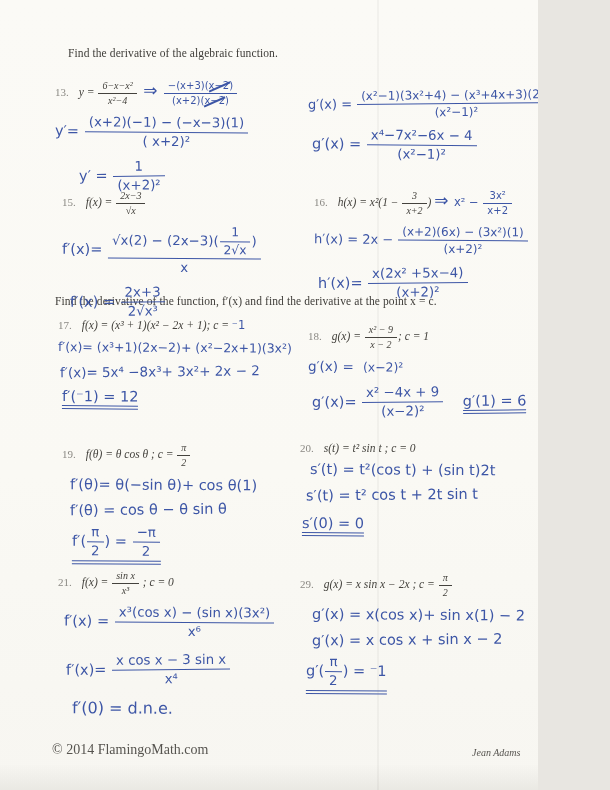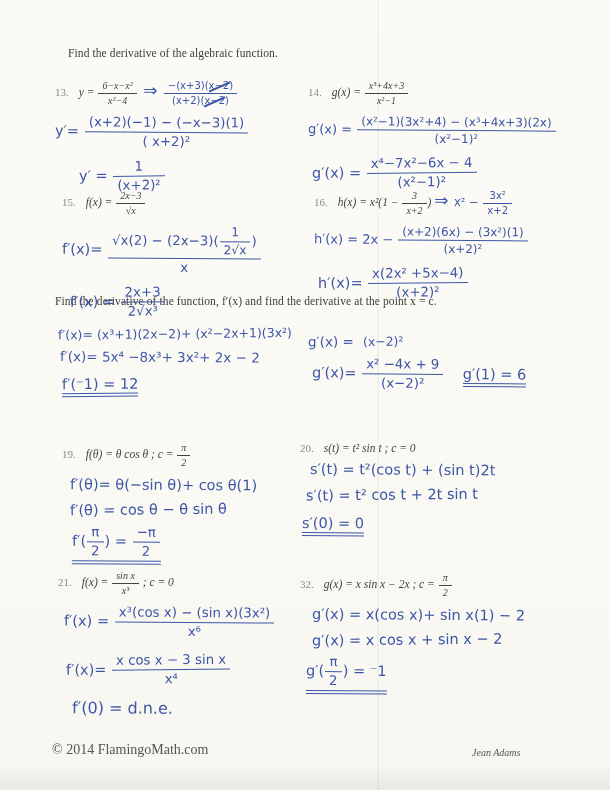--- a/index.html
+++ b/index.html
@@ -1,17 +1,17 @@
 <!DOCTYPE html>
 <html><head>
 <meta charset="utf-8">
 <style>
   html,body{margin:0;padding:0;background:#e8e6e1;}
   .page{
-    position:relative;width:610px;height:790px;overflow:hidden;
+    position:relative;width:538px;height:790px;overflow:hidden;
     background:linear-gradient(180deg,#fbfaf6 0%,#faf9f4 60%,#f7f6f1 100%);
     font-family:"Liberation Serif",serif;color:#403e3a;
   }
   .scan-line{position:absolute;left:377px;top:0;bottom:0;width:2px;background:rgba(110,105,95,0.06);}
   .bottom-shade{position:absolute;left:0;right:0;bottom:0;height:26px;
     background:linear-gradient(to bottom,rgba(0,0,0,0),rgba(60,55,45,0.07));}
   .instruction{position:absolute;font-size:11.5px;color:#3e3c38;letter-spacing:.1px;}
   .footer-left{position:absolute;left:52px;top:742px;font-size:14px;color:#56544f;}
   .footer-right{position:absolute;left:472px;top:747px;font-size:10px;font-style:italic;color:#56544f;}
   .problem{position:absolute;white-space:nowrap;}
@@ -43,40 +43,41 @@
 
   <div class="instruction" style="left:55px;top:295px;">Find the derivative of the function, f′(x) and find the derivative at the point x = c.</div>
 
   <div id="problems-root">
       <div class="problem" style="left: 55px; top: 80px; width: 262px;">
         <div class="stmt"><span class="num">13.</span><span class="pr"><span>y = </span><span class="frac"><span class="n">6−x−x²</span><span class="d">x²−4</span></span><span class="ink big"> ⇒ </span><span class="frac ink"><span class="n"><span>−(x+3)(</span><span class="cancel">x−2</span><span>)</span></span><span class="d"><span>(x+2)(</span><span class="cancel">x−2</span><span>)</span></span></span></span></div>
         <div class="hw"><span>y′= </span><span class="frac ink"><span class="n">(x+2)(−1) − (−x−3)(1)</span><span class="d">( x+2)²</span></span></div>
         <div class="hw" style="margin-left: 24px;"><span>y′ =  </span><span class="frac ink"><span class="n">1</span><span class="d">(x+2)²</span></span></div>
       </div>
       <div class="problem" style="left: 308px; top: 80px; width: 298px;">
-        <div class="stmt"><span class="num">14.</span><span class="pr"><span>g(x) = </span><span class="frac"><span class="n">x³+4x+3</span><span class="d">x²−1</span></span></span></div>
         <div class="hw" style="font-size: 13px;"><span>g′(x) = </span><span class="frac ink"><span class="n">(x²−1)(3x²+4) − (x³+4x+3)(2x)</span><span class="d">(x²−1)²</span></span></div>
         <div class="hw" style="margin-left: 4px;"><span>g′(x) =  </span><span class="frac ink"><span class="n">x⁴−7x²−6x − 4</span><span class="d">(x²−1)²</span></span></div>
       </div>
       <div class="problem" style="left: 62px; top: 190px; width: 252px;">
         <div class="stmt"><span class="num">15.</span><span class="pr"><span>f(x) = </span><span class="frac"><span class="n">2x−3</span><span class="d">√x</span></span></span></div>
         <div class="hw"><span>f′(x)= </span><span class="frac ink"><span class="n"><span>√x(2) − (2x−3)(</span><span class="frac ink"><span class="n">1</span><span class="d">2√x</span></span><span>)</span></span><span class="d">x</span></span></div>
         <div class="hw" style="margin-left: 8px;"><span>f′(x) =  </span><span class="frac ink"><span class="n">2x+3</span><span class="d">2√x³</span></span></div>
       </div>
       <div class="problem" style="left: 314px; top: 190px; width: 302px;">
         <div class="stmt"><span class="num">16.</span><span class="pr"><span>h(x) = x²(1 − </span><span class="frac"><span class="n">3</span><span class="d">x+2</span></span><span>) </span><span class="ink big">⇒ </span><span class="ink">x² − </span><span class="frac ink"><span class="n">3x²</span><span class="d">x+2</span></span></span></div>
         <div class="hw" style="font-size: 13px;"><span>h′(x) = 2x − </span><span class="frac ink"><span class="n">(x+2)(6x) − (3x²)(1)</span><span class="d">(x+2)²</span></span></div>
         <div class="hw" style="margin-left: 4px;"><span>h′(x)= </span><span class="frac ink"><span class="n">x(2x² +5x−4)</span><span class="d">(x+2)²</span></span></div>
       </div>
       <div class="problem" style="left: 58px; top: 318px; width: 262px;">
+        <div class="stmt"><span class="num">17.</span><span class="pr"><span>f(x) = (x³ + 1)(x² − 2x + 1); c = </span><span class="ink">⁻1</span></span></div>
         <div class="hw" style="font-size: 12.5px;"><span>f′(x)= (x³+1)(2x−2)+ (x²−2x+1)(3x²)</span></div>
         <div class="hw" style="margin-left: 2px; font-size: 13.5px;"><span>f′(x)= 5x⁴ −8x³+ 3x²+ 2x − 2</span></div>
         <div class="hw" style="margin-left: 4px; margin-top: 10px;"><span class="ul">f′(⁻1) = 12</span></div>
       </div>
       <div class="problem" style="left: 308px; top: 324px; width: 298px;">
+        <div class="stmt"><span class="num">18.</span><span class="pr"><span>g(x) = </span><span class="frac"><span class="n">x² − 9</span><span class="d">x − 2</span></span><span>; c = 1</span></span></div>
         <div class="hw" style="font-size: 13.5px;"><span>g′(x) = </span><span class="frac ink"><span class="d">(x−2)²</span></span></div>
         <div class="hw" style="margin-left: 4px;"><span>g′(x)= </span><span class="frac ink"><span class="n">x² −4x + 9</span><span class="d">(x−2)²</span></span><span>&nbsp;&nbsp;&nbsp;&nbsp;</span><span class="ul">g′(1) = 6</span></div>
       </div>
       <div class="problem" style="left: 62px; top: 442px; width: 252px;">
         <div class="stmt"><span class="num">19.</span><span class="pr"><span>f(θ) = θ cos θ ; c = </span><span class="frac"><span class="n">π</span><span class="d">2</span></span></span></div>
         <div class="hw" style="margin-left: 8px;"><span>f′(θ)= θ(−sin θ)+ cos θ(1)</span></div>
         <div class="hw" style="margin-left: 8px;"><span>f′(θ) = cos θ − θ sin θ</span></div>
         <div class="hw" style="margin-left: 10px; margin-top: 4px;"><span class="ul"><span>f′(</span><span class="frac ink"><span class="n">π</span><span class="d">2</span></span><span>) = </span><span class="frac ink"><span class="n">−π</span><span class="d">2</span></span></span></div>
       </div>
       <div class="problem" style="left: 300px; top: 442px; width: 302px;">
@@ -85,21 +86,21 @@
         <div class="hw" style="margin-left: 6px;"><span>s′(t) = t² cos t + 2t sin t</span></div>
         <div class="hw" style="margin-left: 2px; margin-top: 14px;"><span class="ul">s′(0) = 0</span></div>
       </div>
       <div class="problem" style="left: 58px; top: 570px; width: 264px;">
         <div class="stmt"><span class="num">21.</span><span class="pr"><span>f(x) = </span><span class="frac"><span class="n">sin x</span><span class="d">x³</span></span><span> ; c = 0</span></span></div>
         <div class="hw" style="margin-left: 6px;"><span>f′(x) = </span><span class="frac ink"><span class="n">x³(cos x) − (sin x)(3x²)</span><span class="d">x⁶</span></span></div>
         <div class="hw" style="margin-left: 8px; margin-top: 12px;"><span>f′(x)= </span><span class="frac ink"><span class="n">x cos x − 3 sin x</span><span class="d">x⁴</span></span></div>
         <div class="hw" style="margin-left: 14px; margin-top: 12px; font-size: 16px;"><span>f′(0) = d.n.e.</span></div>
       </div>
       <div class="problem" style="left: 300px; top: 572px; width: 304px;">
-        <div class="stmt"><span class="num">32.</span><span class="pr"><span>g(x) = x sin x − 2x ; c = </span><span class="frac"><span class="n">π</span><span class="d">2</span></span></span></div>
+        <div class="stmt"><span class="num">29.</span><span class="pr"><span>g(x) = x sin x − 2x ; c = </span><span class="frac"><span class="n">π</span><span class="d">2</span></span></span></div>
         <div class="hw" style="margin-left: 12px;"><span>g′(x) = x(cos x)+ sin x(1) − 2</span></div>
         <div class="hw" style="margin-left: 12px;"><span>g′(x) = x cos x + sin x − 2</span></div>
         <div class="hw" style="margin-left: 6px; margin-top: 4px;"><span class="ul"><span>g′(</span><span class="frac ink"><span class="n">π</span><span class="d">2</span></span><span>) = ⁻1</span></span></div>
       </div>
     </div>
 
   <div class="footer-left">© 2014 FlamingoMath.com</div>
   <div class="footer-right">Jean Adams</div>
 
   <div class="bottom-shade"></div>

